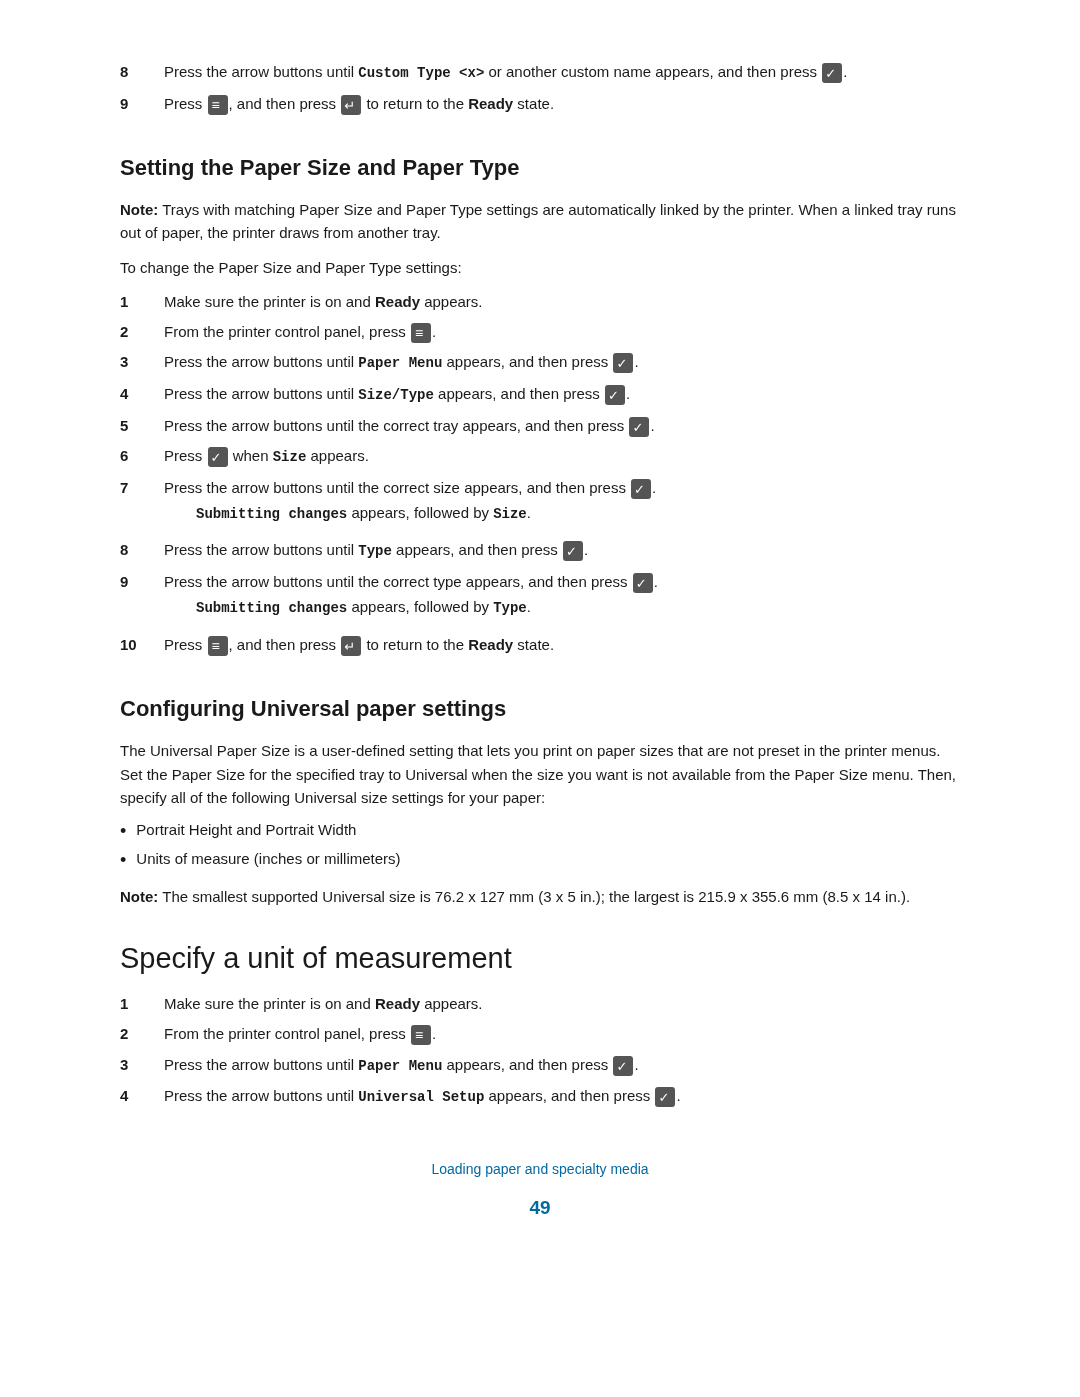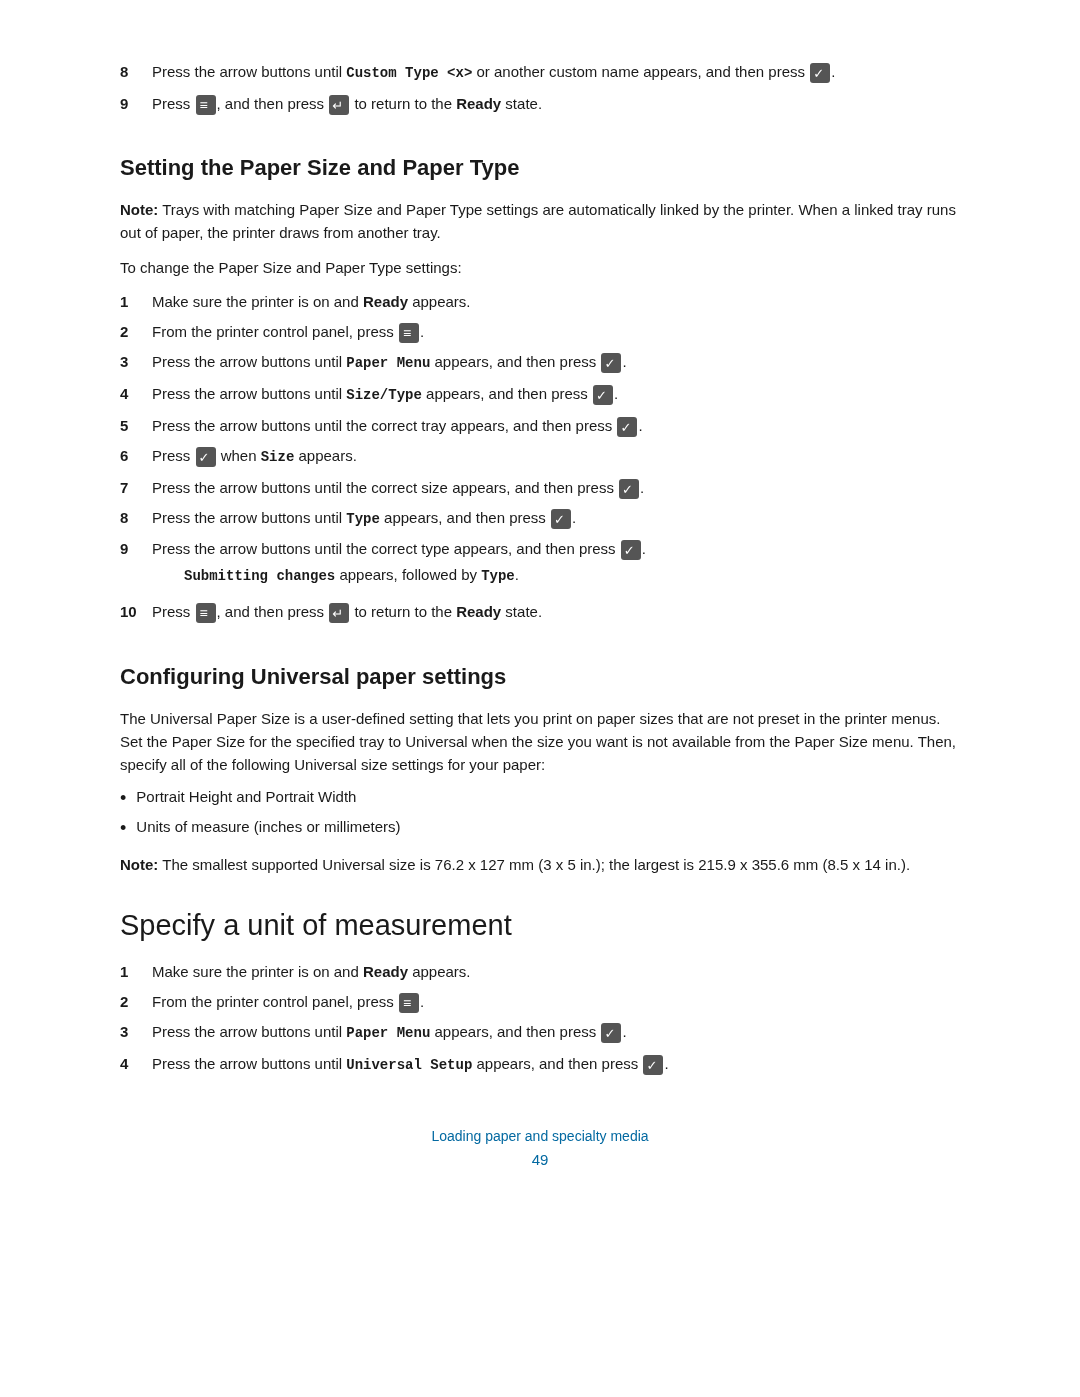--- a/index.html
+++ b/index.html
@@ -56,20 +56,21 @@
     }
 
     ol.steps li .step-num {
       font-weight: bold;
       min-width: 32px;
       flex-shrink: 0;
     }
 
     ol.steps li .step-content {
       flex: 1;
+      margin-left: 12px;
     }
 
     .sub-step {
       margin-left: 32px;
       margin-top: 2px;
       margin-bottom: 6px;
       font-family: 'Courier New', Courier, monospace;
       font-size: 14px;
     }
 
@@ -156,23 +157,23 @@
     }
 
     .page-footer {
       text-align: center;
       margin-top: 50px;
       font-size: 14px;
       color: #0369a1;
     }
 
     .page-footer .page-num {
-      font-size: 15px;
-      font-weight: normal;
-      margin-top: 2px;
+      font-size: 19px;
+      font-weight: bold;
+      margin-top: 14px;
     }
   </style>
 </head>
 <body>
 
 <ol class="steps">
   <li>
     <span class="step-num">8</span>
     <span class="step-content">
       Press the arrow buttons until <code>Custom Type &lt;x&gt;</code> or another custom name appears, and then press <span class="icon-check"></span>.
@@ -216,20 +217,21 @@
     <span class="step-content">Press the arrow buttons until the correct tray appears, and then press <span class="icon-check"></span>.</span>
   </li>
   <li>
     <span class="step-num">6</span>
     <span class="step-content">Press <span class="icon-check"></span> when <code>Size</code> appears.</span>
   </li>
   <li>
     <span class="step-num">7</span>
     <span class="step-content">
       Press the arrow buttons until the correct size appears, and then press <span class="icon-check"></span>.
+      <div class="sub-step"><code>Submitting changes</code><span style="font-family:Arial,sans-serif;font-weight:normal;font-size:15px;"> appears, followed by </span><code>Size</code><span style="font-family:Arial,sans-serif;font-weight:normal;font-size:15px;">.</span></div>
     </span>
   </li>
   <li>
     <span class="step-num">8</span>
     <span class="step-content">Press the arrow buttons until <code>Type</code> appears, and then press <span class="icon-check"></span>.</span>
   </li>
   <li>
     <span class="step-num">9</span>
     <span class="step-content">
       Press the arrow buttons until the correct type appears, and then press <span class="icon-check"></span>.

